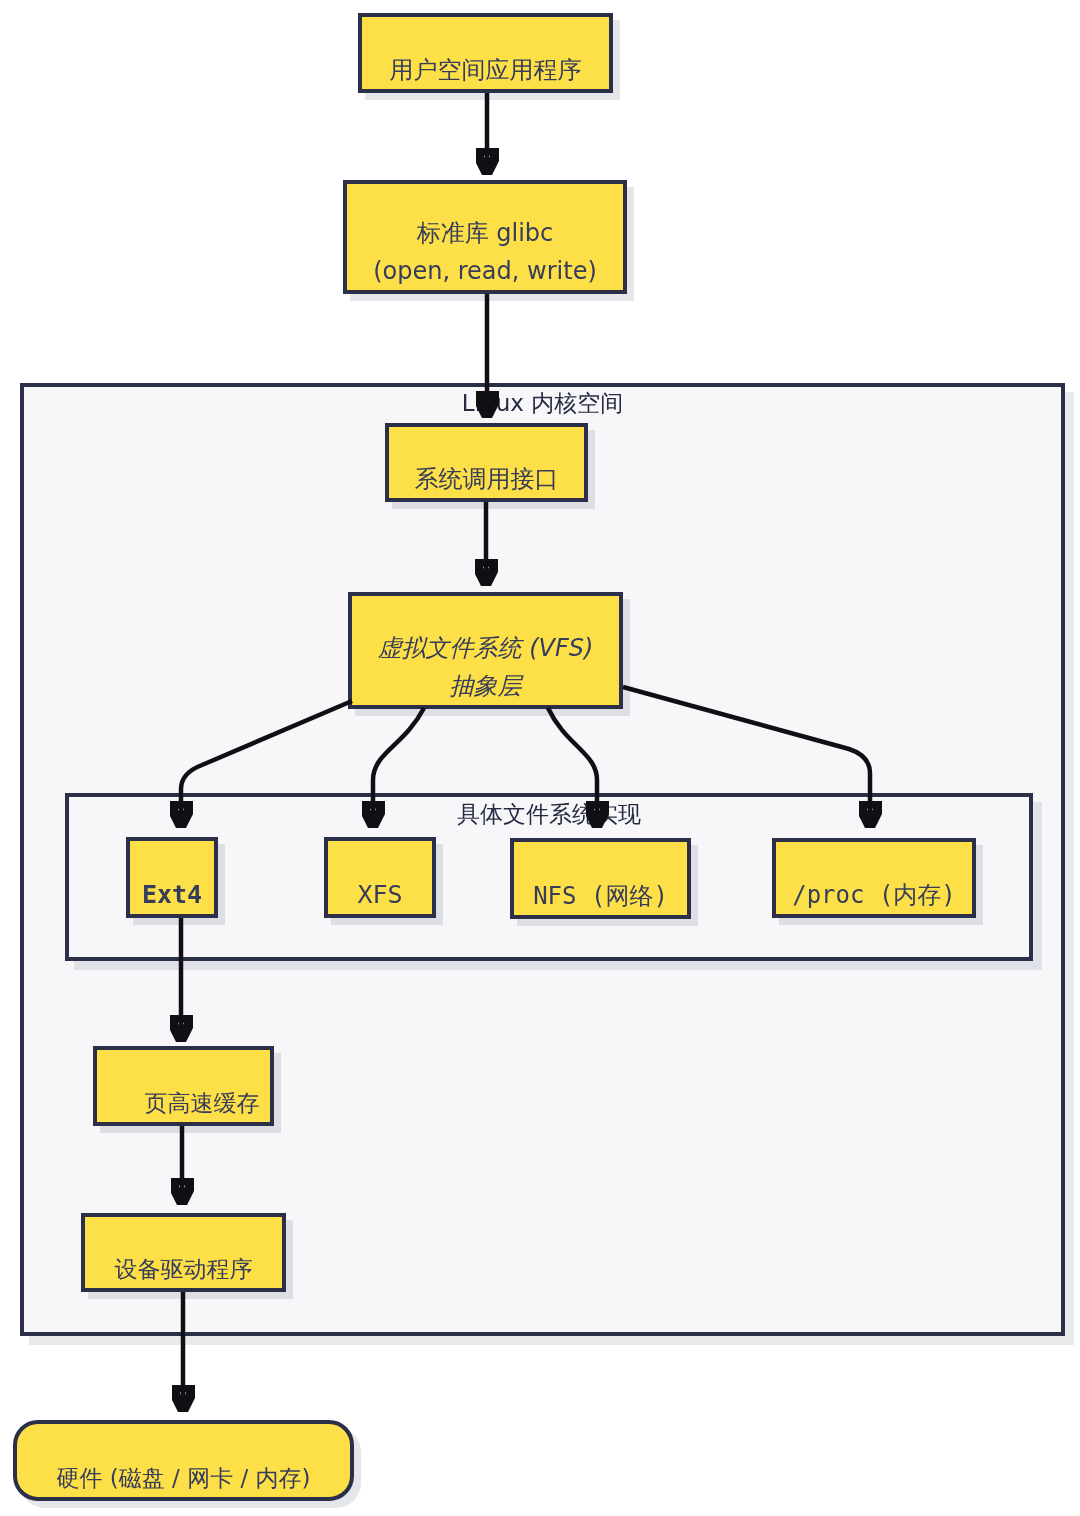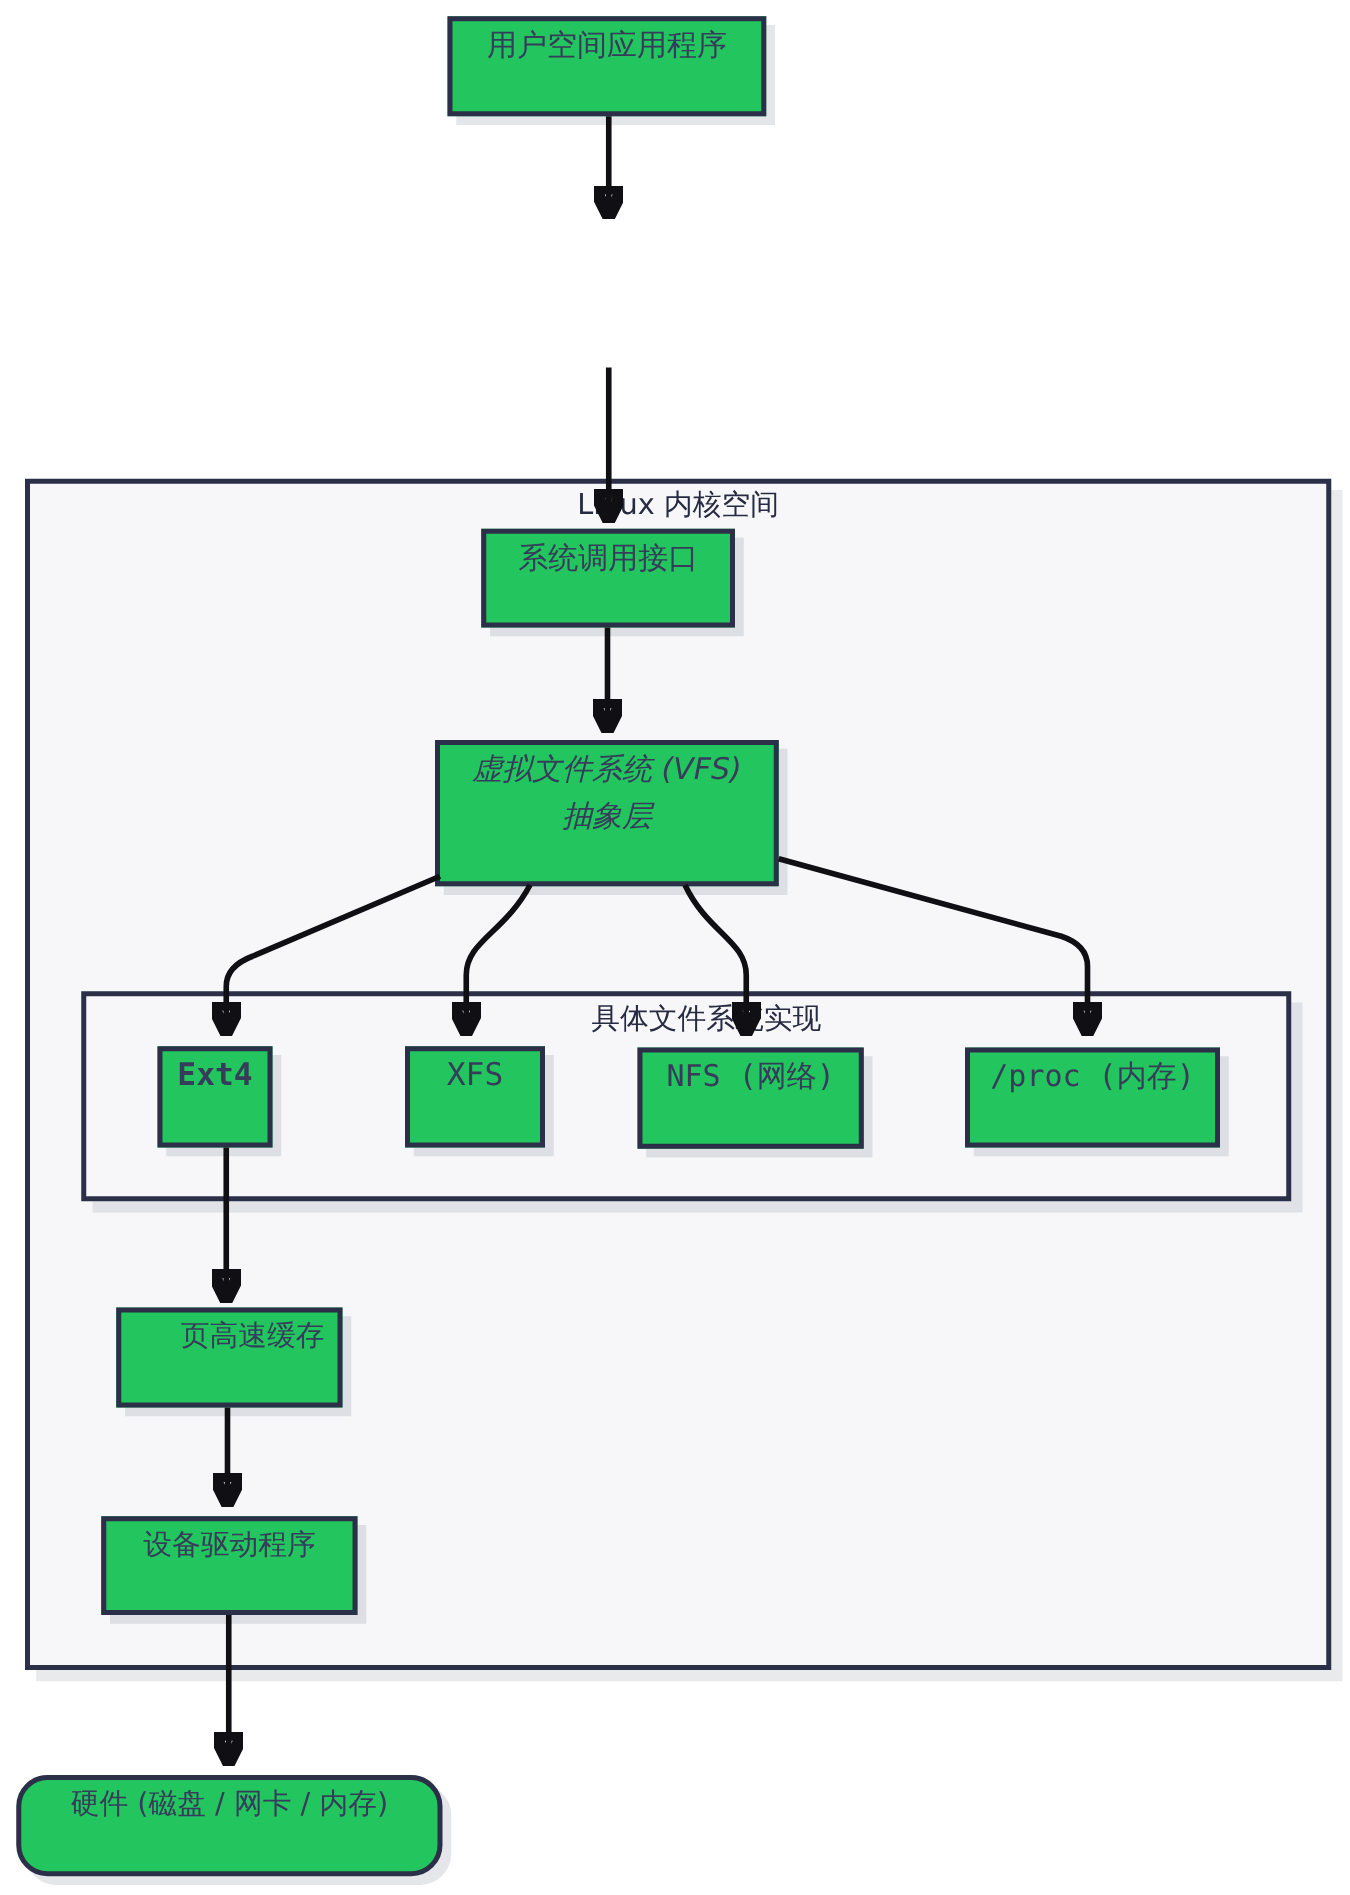--- a/index.html
+++ b/index.html
@@ -28,28 +28,28 @@
     width: 100%;
     text-align: center;
     color: #262b41;
     font-size: 23px;
     font-weight: 500;
     z-index: 2;
     pointer-events: none;
   }
   .box {
     position: absolute;
-    background: #22c55e;
+    background: #fde047;
     border: 4px solid #2b3048;
     box-shadow: 7px 7px 0 rgba(43, 48, 72, 0.12);
     box-sizing: border-box;
     display: flex;
     flex-direction: column;
     align-items: center;
-    justify-content: flex-start;
+    justify-content: flex-end;
     text-align: center;
     color: #363c5a;
     font-size: 24px;
     line-height: 38px;
     z-index: 3;
   }
   .mono {
     font-family: "DejaVu Sans Mono", "Liberation Mono", "DejaVu Sans", sans-serif;
     font-size: 25px;
   }
@@ -71,27 +71,31 @@
 </head>
 <body>
 
 <div class="canvas">
 
   <div class="panel" style="left:20px; top:383px; width:1045px; height:953px;">
     <div class="panel-label" style="top:1px;">Linux 内核空间</div>
   </div>
 
   <div class="panel" style="left:65px; top:793px; width:968px; height:168px;">
-    <div class="panel-label" style="top:2px;margin-left:16px;">具体文件系统实现</div>
+    <div class="panel-label" style="top:2px;">具体文件系统实现</div>
   </div>
 
   <div class="box" style="left:358px; top:13px; width:255px; height:80px;">
     <span>用户空间应用程序</span>
   </div>
 
+  <div class="box" style="left:343px; top:180px; width:284px; height:114px;">
+    <span>标准库 glibc</span>
+    <span>(open, read, write)</span>
+  </div>
 
   <div class="box" style="left:385px; top:423px; width:203px; height:79px;">
     <span>系统调用接口</span>
   </div>
 
   <div class="box" style="left:348px; top:592px; width:275px; height:117px;font-style:italic;">
     <span>虚拟文件系统 (VFS)</span>
     <span>抽象层</span>
   </div>
 

